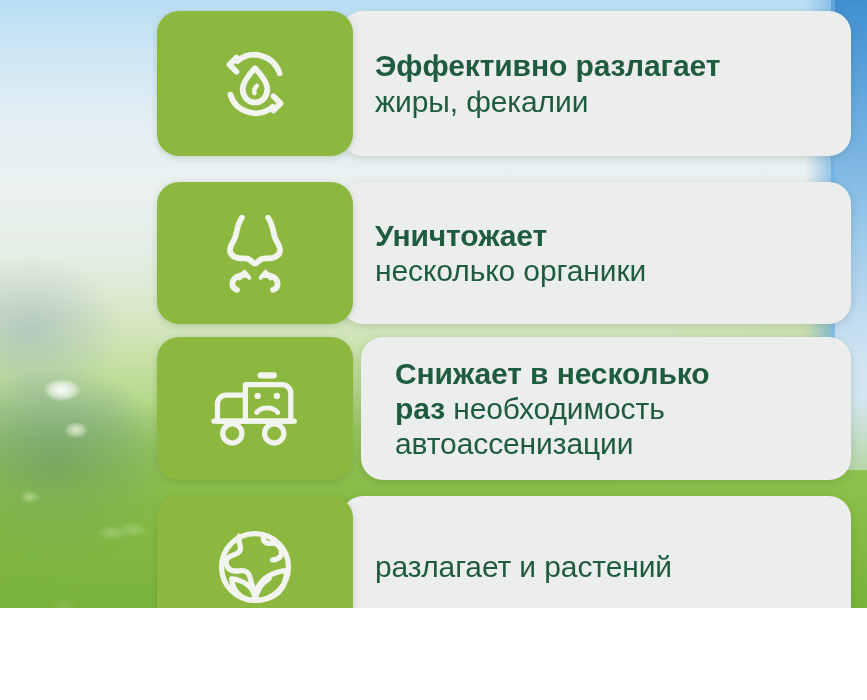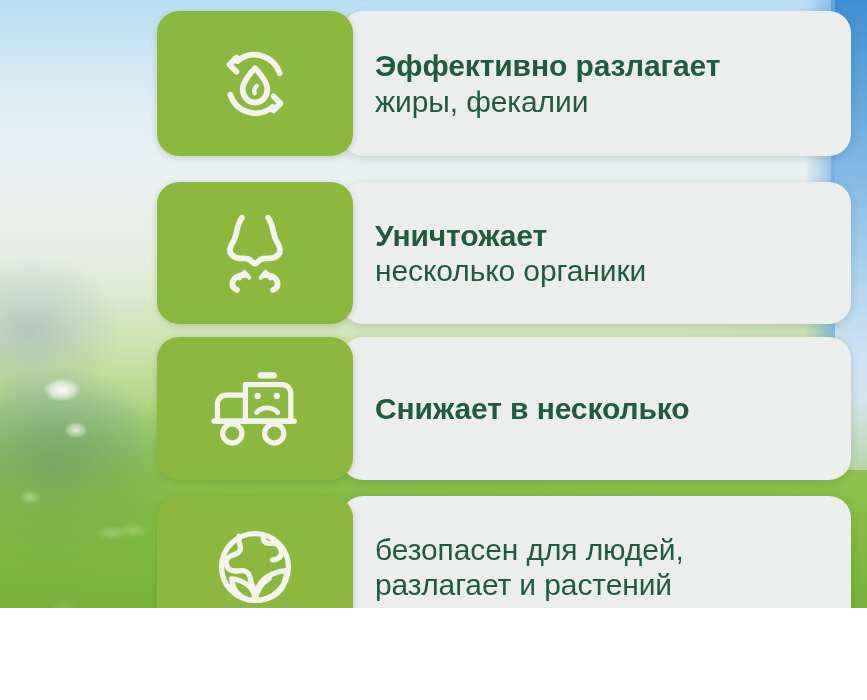--- a/index.html
+++ b/index.html
@@ -97,21 +97,21 @@
   }
   .card {
     position: absolute;
     left: 157px;
     right: 22px;
     display: flex;
     align-items: stretch;
   }
   .card-1 { top: 11px;  height: 145px; }
   .card-2 { top: 182px; height: 142px; }
-  .card-3 { top: 337px; height: 143px; }
+  .card-3 { top: 337px; height: 143px; gap: 20px; }
   .card-4 { top: 496px; height: 142px; }
 
   .icon-panel {
     position: relative;
     flex: 0 0 196px;
     background: #8cb83f;
     border-radius: 22px;
     display: flex;
     align-items: center;
     justify-content: center;
@@ -205,37 +205,38 @@
           <circle cx="29" cy="76" r="11"></circle>
           <circle cx="77" cy="76" r="11"></circle>
           <circle cx="58" cy="33" r="3.6" fill="#f2f4ef" stroke="none"></circle>
           <circle cx="80" cy="33" r="3.6" fill="#f2f4ef" stroke="none"></circle>
           <path d="M57 52 C62 45 76 45 81 52" stroke-width="5.5"></path>
         </svg>
       </div>
       <div class="text-panel">
         <div class="lines">
             <span class="line"><span class="b">Снижает в несколько</span></span>
+            <span class="line"><span class="b">раз </span><span class="r">необходимость</span></span>
+            <span class="line"><span class="r">автоассенизации</span></span>
           </div>
       </div>
     </div>
 
     <div class="card card-4">
       <div class="icon-panel">
         <svg class="icon-svg" viewBox="0 0 100 100" fill="none" stroke="#f2f4ef" stroke-width="6" stroke-linecap="round" stroke-linejoin="round">
           <circle cx="50" cy="50" r="38"></circle>
           <path d="M32 15 C30 22 35 25 33 31 C31 37 23 35 19 40 C15 45 18 52 24 54 C30 56 36 52 41 56 C46 60 44 68 48 73"></path>
           <path d="M60 14 C58 20 62 24 68 23 C74 22 79 26 80 32 C81 38 76 42 70 42"></path>
           <path d="M50 88 C50 76 56 64 70 58 C78 54.5 84 54 86 54 C86 62 83 74 74 81 C67 86.5 58 88 50 88 Z"></path>
           <path d="M50 88 C50 78 44 70 34 66 C29 64 25 63.5 23.5 63.5 C24 70 27 78 34 83 C39 86.5 45 88 50 88 Z"></path>
           <path d="M50 88 C52 76 58 68 66 63"></path>
         </svg>
       </div>
       <div class="text-panel">
         <div class="lines">
-            <span class="line"><span class="r">безопасен для людей,</span></span>
             <span class="line"><span class="r">разлагает и растений</span></span>
           </div>
       </div>
     </div>
 
   </div>
 </div>
 
 </body></html>

